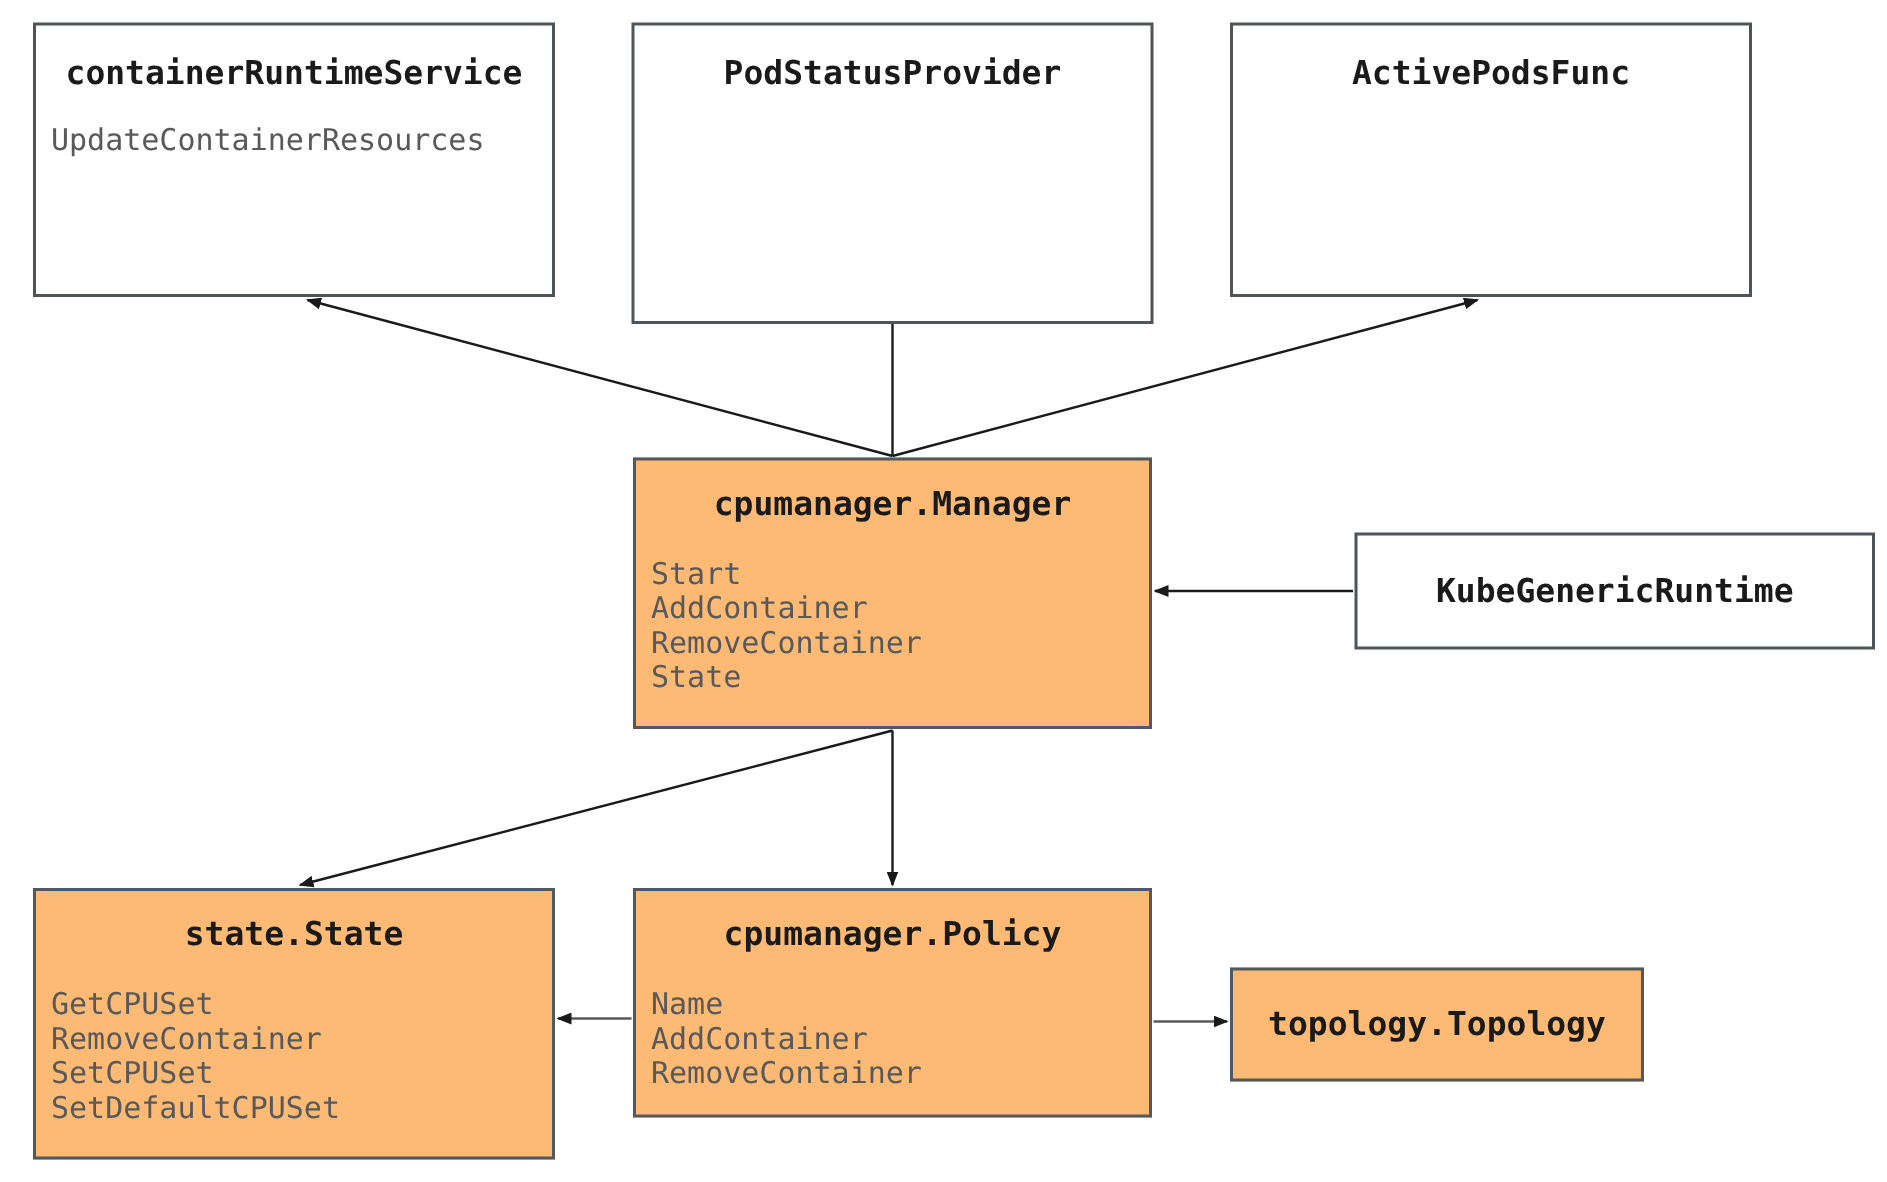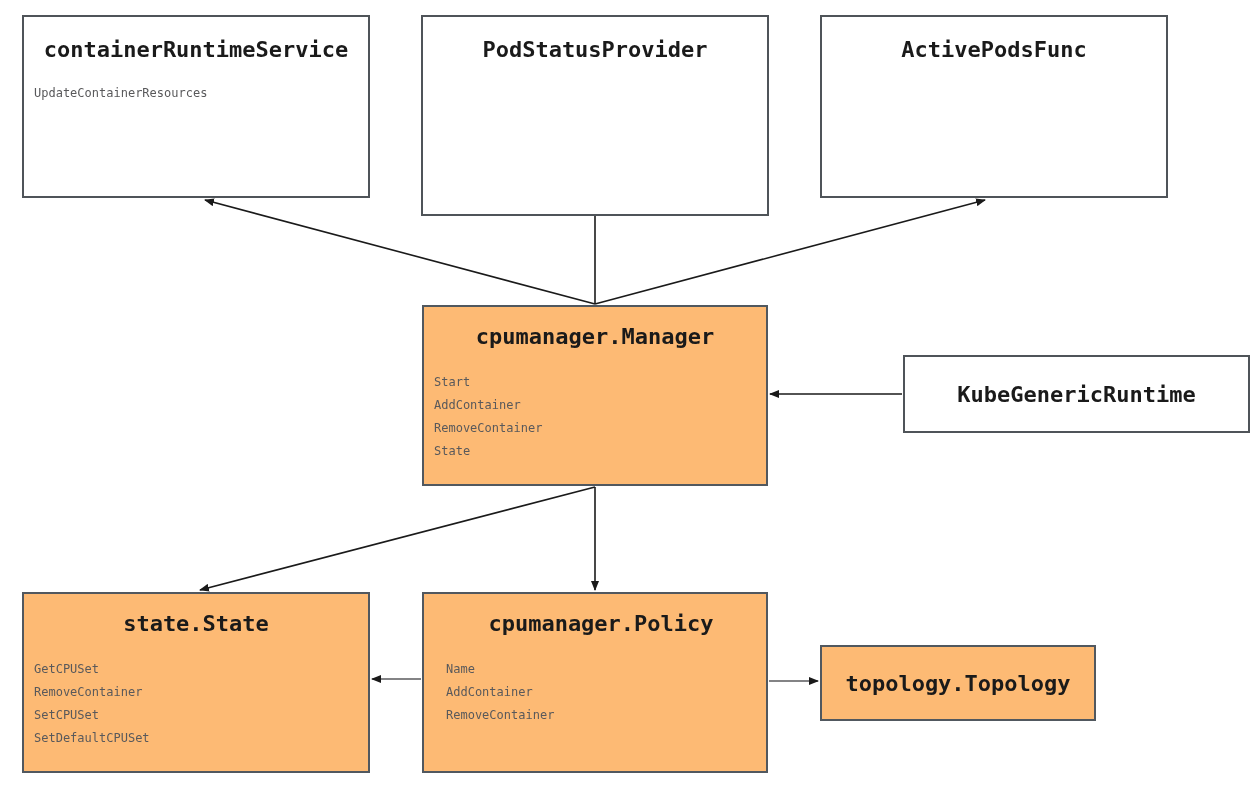--- a/index.html
+++ b/index.html
@@ -41,36 +41,36 @@
     text-align: center;
     font-family: "DejaVu Sans Mono", "Liberation Mono", monospace;
     font-weight: bold;
     font-size: 22px;
     color: #1a1a1a;
     letter-spacing: 0px;
     white-space: nowrap;
   }
   .node-methods {
     font-family: "DejaVu Sans Mono", "Liberation Mono", monospace;
-    font-size: 12px;
+    font-size: 20px;
     line-height: 23px;
     color: #59595b;
     white-space: nowrap;
   }
   .node-methods div {
     white-space: nowrap;
   }
   
   #n-containerRuntimeService { left: 22px;  top: 15px;  width: 348px; height: 183px; }
   #n-podStatusProvider       { left: 421px; top: 15px;  width: 348px; height: 201px; }
   #n-activePodsFunc          { left: 820px; top: 15px;  width: 348px; height: 183px; }
   #n-cpumanagerManager       { left: 422px; top: 305px; width: 346px; height: 181px; }
   #n-kubeGenericRuntime      { left: 903px; top: 355px; width: 347px; height: 78px;  }
   #n-stateState              { left: 22px;  top: 592px; width: 348px; height: 181px; }
-  #n-cpumanagerPolicy        { left: 422px; top: 592px; width: 346px; height: 181px; padding-left: 12px; }
+  #n-cpumanagerPolicy        { left: 422px; top: 592px; width: 346px; height: 153px; }
   #n-topologyTopology        { left: 820px; top: 645px; width: 276px; height: 76px;  }
 
   #n-containerRuntimeService .node-title { margin-top: 20px; }
   #n-podStatusProvider .node-title       { margin-top: 20px; }
   #n-activePodsFunc .node-title          { margin-top: 20px; }
   #n-cpumanagerManager .node-title       { margin-top: 17px; }
   #n-stateState .node-title              { margin-top: 17px; }
   #n-cpumanagerPolicy .node-title        { margin-top: 17px; }
   #n-kubeGenericRuntime .node-title      { margin-top: 25px; }
   #n-topologyTopology .node-title        { margin-top: 24px; }

